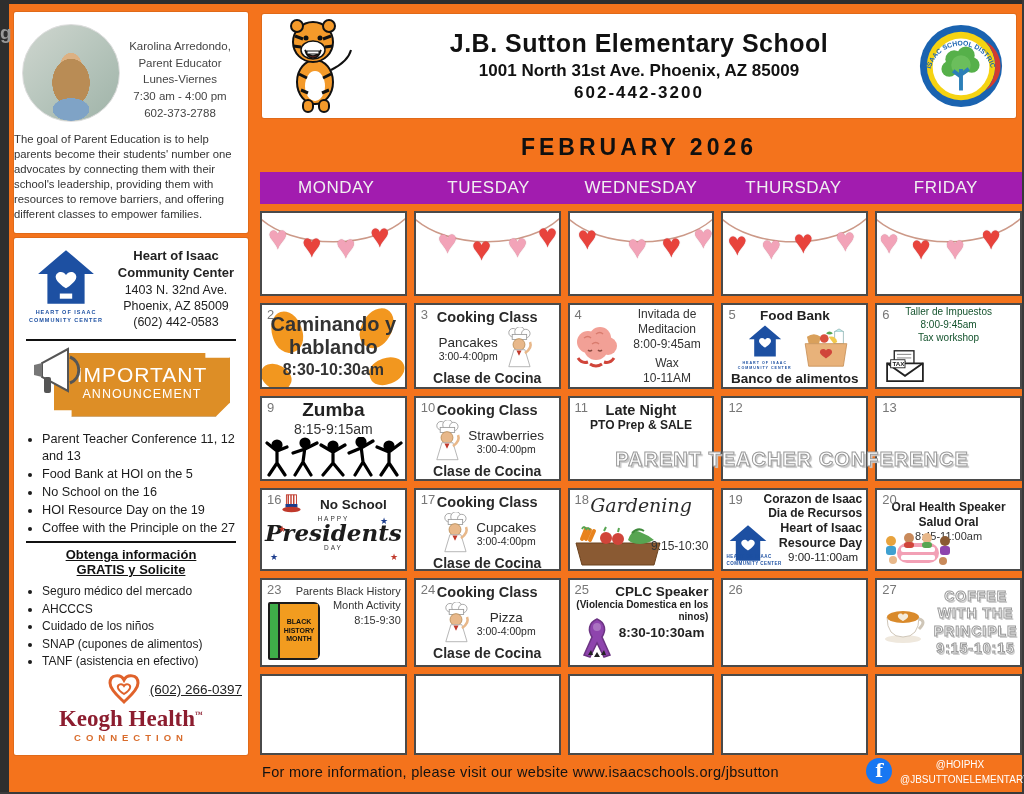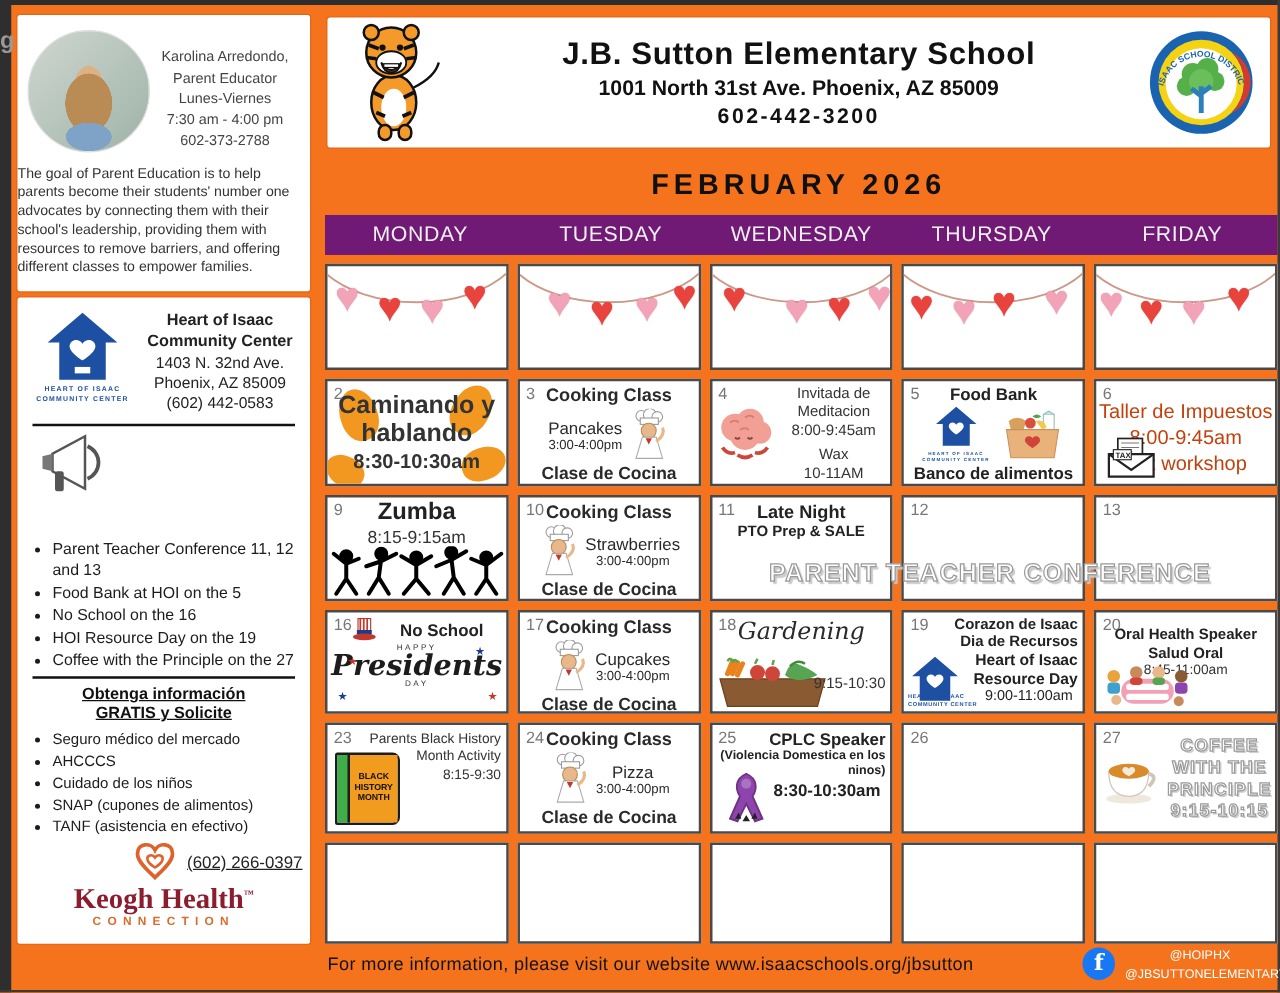--- a/index.html
+++ b/index.html
@@ -56,21 +56,21 @@
   .sch-text{flex:1;text-align:center;color:#111;}
   .sch-title{font-size:25px;font-weight:800;letter-spacing:.5px;}
   .sch-addr{font-size:17px;font-weight:700;margin-top:3px;}
   .sch-phone{font-size:17px;font-weight:700;letter-spacing:2px;margin-top:2px;}
   .dist-wrap{flex:0 0 110px;display:flex;justify-content:center;}
 
   .month-title{left:262px;top:134px;width:754px;text-align:center;font-size:23px;font-weight:800;letter-spacing:4px;color:#101010;}
 
   
   .cal{left:260px;top:172px;width:762px;height:583px;}
-  .dow-bar{display:grid;grid-template-columns:repeat(5,1fr);height:32px;background:#701a75;align-items:center;}
+  .dow-bar{display:grid;grid-template-columns:repeat(5,1fr);height:32px;background:#a21caf;align-items:center;}
   .dow{color:#f0f0f0;text-align:center;font-size:17px;letter-spacing:.5px;}
   .grid{display:grid;grid-template-columns:repeat(5,1fr);grid-template-rows:85px 86px 85px 83px 89px 81px;gap:7px;margin-top:7px;}
   .cell{background:#fff;border:2px solid #4a4a4a;position:relative;overflow:hidden;font-size:12px;color:#222;}
   .hearts-cell{overflow:visible;}
   .dnum{position:absolute;top:2px;left:5px;font-size:13px;color:#777;z-index:3;}
   .heart{position:absolute;font-size:33px;line-height:1;z-index:2;text-shadow:0 0 1px rgba(150,40,60,.6);}
   .hp{color:#F2A3B8;} .hr2{color:#E8433C;}
   .string-svg{position:absolute;left:0;top:-4px;width:100%;height:50px;z-index:1;}
   .cook-title{text-align:center;font-size:14.5px;margin-top:4px;font-weight:600;color:#2a2a2a;}
   .cook-mid{display:flex;align-items:center;justify-content:center;gap:4px;margin-top:2px;}
@@ -84,21 +84,21 @@
   .d2-time{position:relative;z-index:2;text-align:center;font-weight:700;font-size:16px;color:#333;margin-top:2px;}
   .fp{position:absolute;background:#F2971F;border-radius:50% 50% 45% 45%;z-index:1;}
 
   .d4-flex{display:flex;align-items:center;height:100%;}
   .d4-text{flex:1;text-align:center;font-size:12px;line-height:1.25;color:#333;}
 
   .d5-title{text-align:center;font-weight:800;font-size:13.5px;margin-top:3px;}
   .d5-icons{display:flex;justify-content:center;align-items:center;gap:8px;margin-top:1px;}
   .d5-sub{text-align:center;font-weight:800;font-size:13.5px;}
 
-  .d6-text{text-align:center;font-size:16px;color:#c2410c;margin-top:15px;line-height:1.3;}
+  .d6-text{text-align:center;font-size:10px;color:#14532d;margin-top:0;line-height:1.3;}
   .d6-env{position:absolute;left:8px;bottom:4px;}
 
   .d9-title{text-align:center;font-weight:800;font-size:19px;margin-top:1px;}
   .d9-time{text-align:center;font-size:14px;color:#333;}
 
   .d11-l1{text-align:center;font-weight:800;font-size:14.5px;margin-top:4px;}
   .d11-l2{text-align:center;font-weight:800;font-size:12px;}
   .ptc{position:absolute;left:312px;top:276px;width:440px;text-align:center;font-size:20px;font-weight:800;color:#fff;letter-spacing:1px;-webkit-text-stroke:1px #9a9a9a;text-shadow:2px 2px 1px #c9c9c9;white-space:nowrap;z-index:5;}
 
   .d16-top{display:flex;align-items:center;justify-content:center;gap:18px;margin-top:3px;}
@@ -177,20 +177,24 @@
     <div class="hoi-addr">
       <div class="b">Heart of Isaac</div>
       <div class="b">Community Center</div>
       <div>1403 N. 32nd Ave.</div>
       <div>Phoenix, AZ 85009</div>
       <div>(602) 442-0583</div>
     </div>
   </div>
   <hr class="rule">
   <div class="ann-wrap">
+    <div class="ann-plate">
+      <div class="ann-l1">IMPORTANT</div>
+      <div class="ann-l2">ANNOUNCEMENT</div>
+    </div>
     <svg class="mega" width="52" height="52" viewBox="0 0 52 52">
       <polygon points="38,2 12,16 12,30 38,44" fill="#fff" stroke="#555" stroke-width="2"></polygon>
       <polygon points="12,16 4,18 4,28 12,30" fill="#777"></polygon>
       <rect x="14" y="30" width="7" height="16" rx="2" fill="#555"></rect>
       <path d="M40 10 a14 14 0 0 1 0 26" fill="none" stroke="#555" stroke-width="3"></path>
     </svg>
   </div>
   <ul class="blist">
     <li>Parent Teacher Conference 11, 12 and 13</li>
     <li>Food Bank at HOI on the 5</li>

